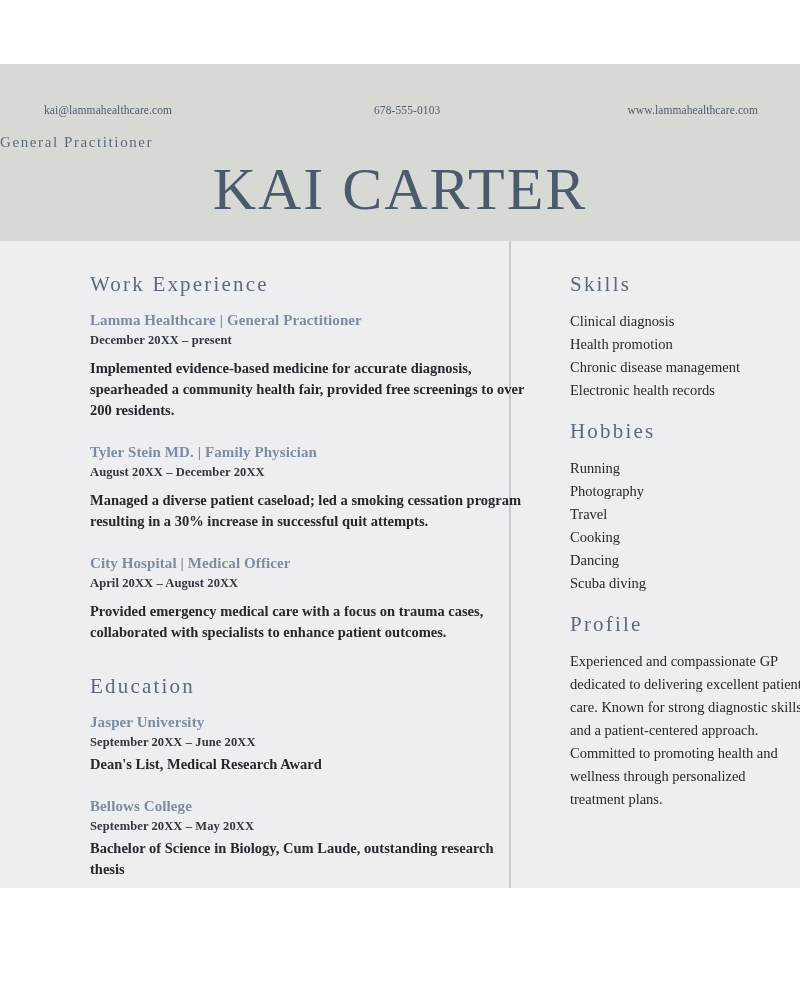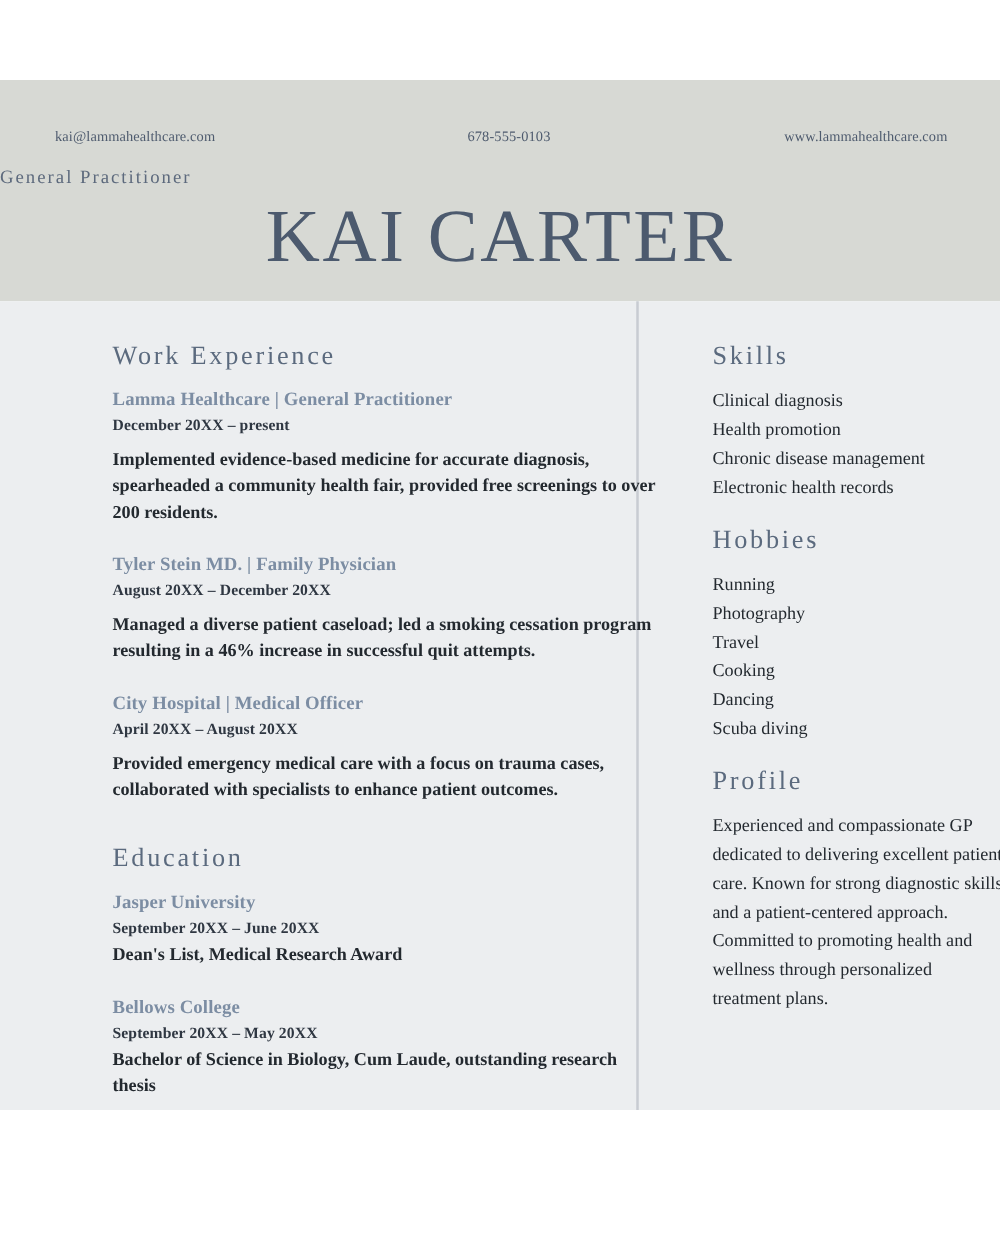--- a/index.html
+++ b/index.html
@@ -203,21 +203,21 @@
 
         <div class="entry">
           <p class="entry-title">Lamma Healthcare | General Practitioner</p>
           <p class="entry-date">December 20XX – present</p>
           <p class="entry-desc">Implemented evidence-based medicine for accurate diagnosis, spearheaded a community health fair, provided free screenings to over 200 residents.</p>
         </div>
 
         <div class="entry">
           <p class="entry-title">Tyler Stein MD. | Family Physician</p>
           <p class="entry-date">August 20XX – December 20XX</p>
-          <p class="entry-desc">Managed a diverse patient caseload; led a smoking cessation program resulting in a 46% increase in successful quit attempts.</p>
+          <p class="entry-desc">Managed a diverse patient caseload; led a smoking cessation program resulting in a 30% increase in successful quit attempts.</p>
         </div>
 
         <div class="entry">
           <p class="entry-title">City Hospital | Medical Officer</p>
           <p class="entry-date">April 20XX – August 20XX</p>
           <p class="entry-desc">Provided emergency medical care with a focus on trauma cases, collaborated with specialists to enhance patient outcomes.</p>
         </div>
       </div>
 
       <div class="section-block education-block">

